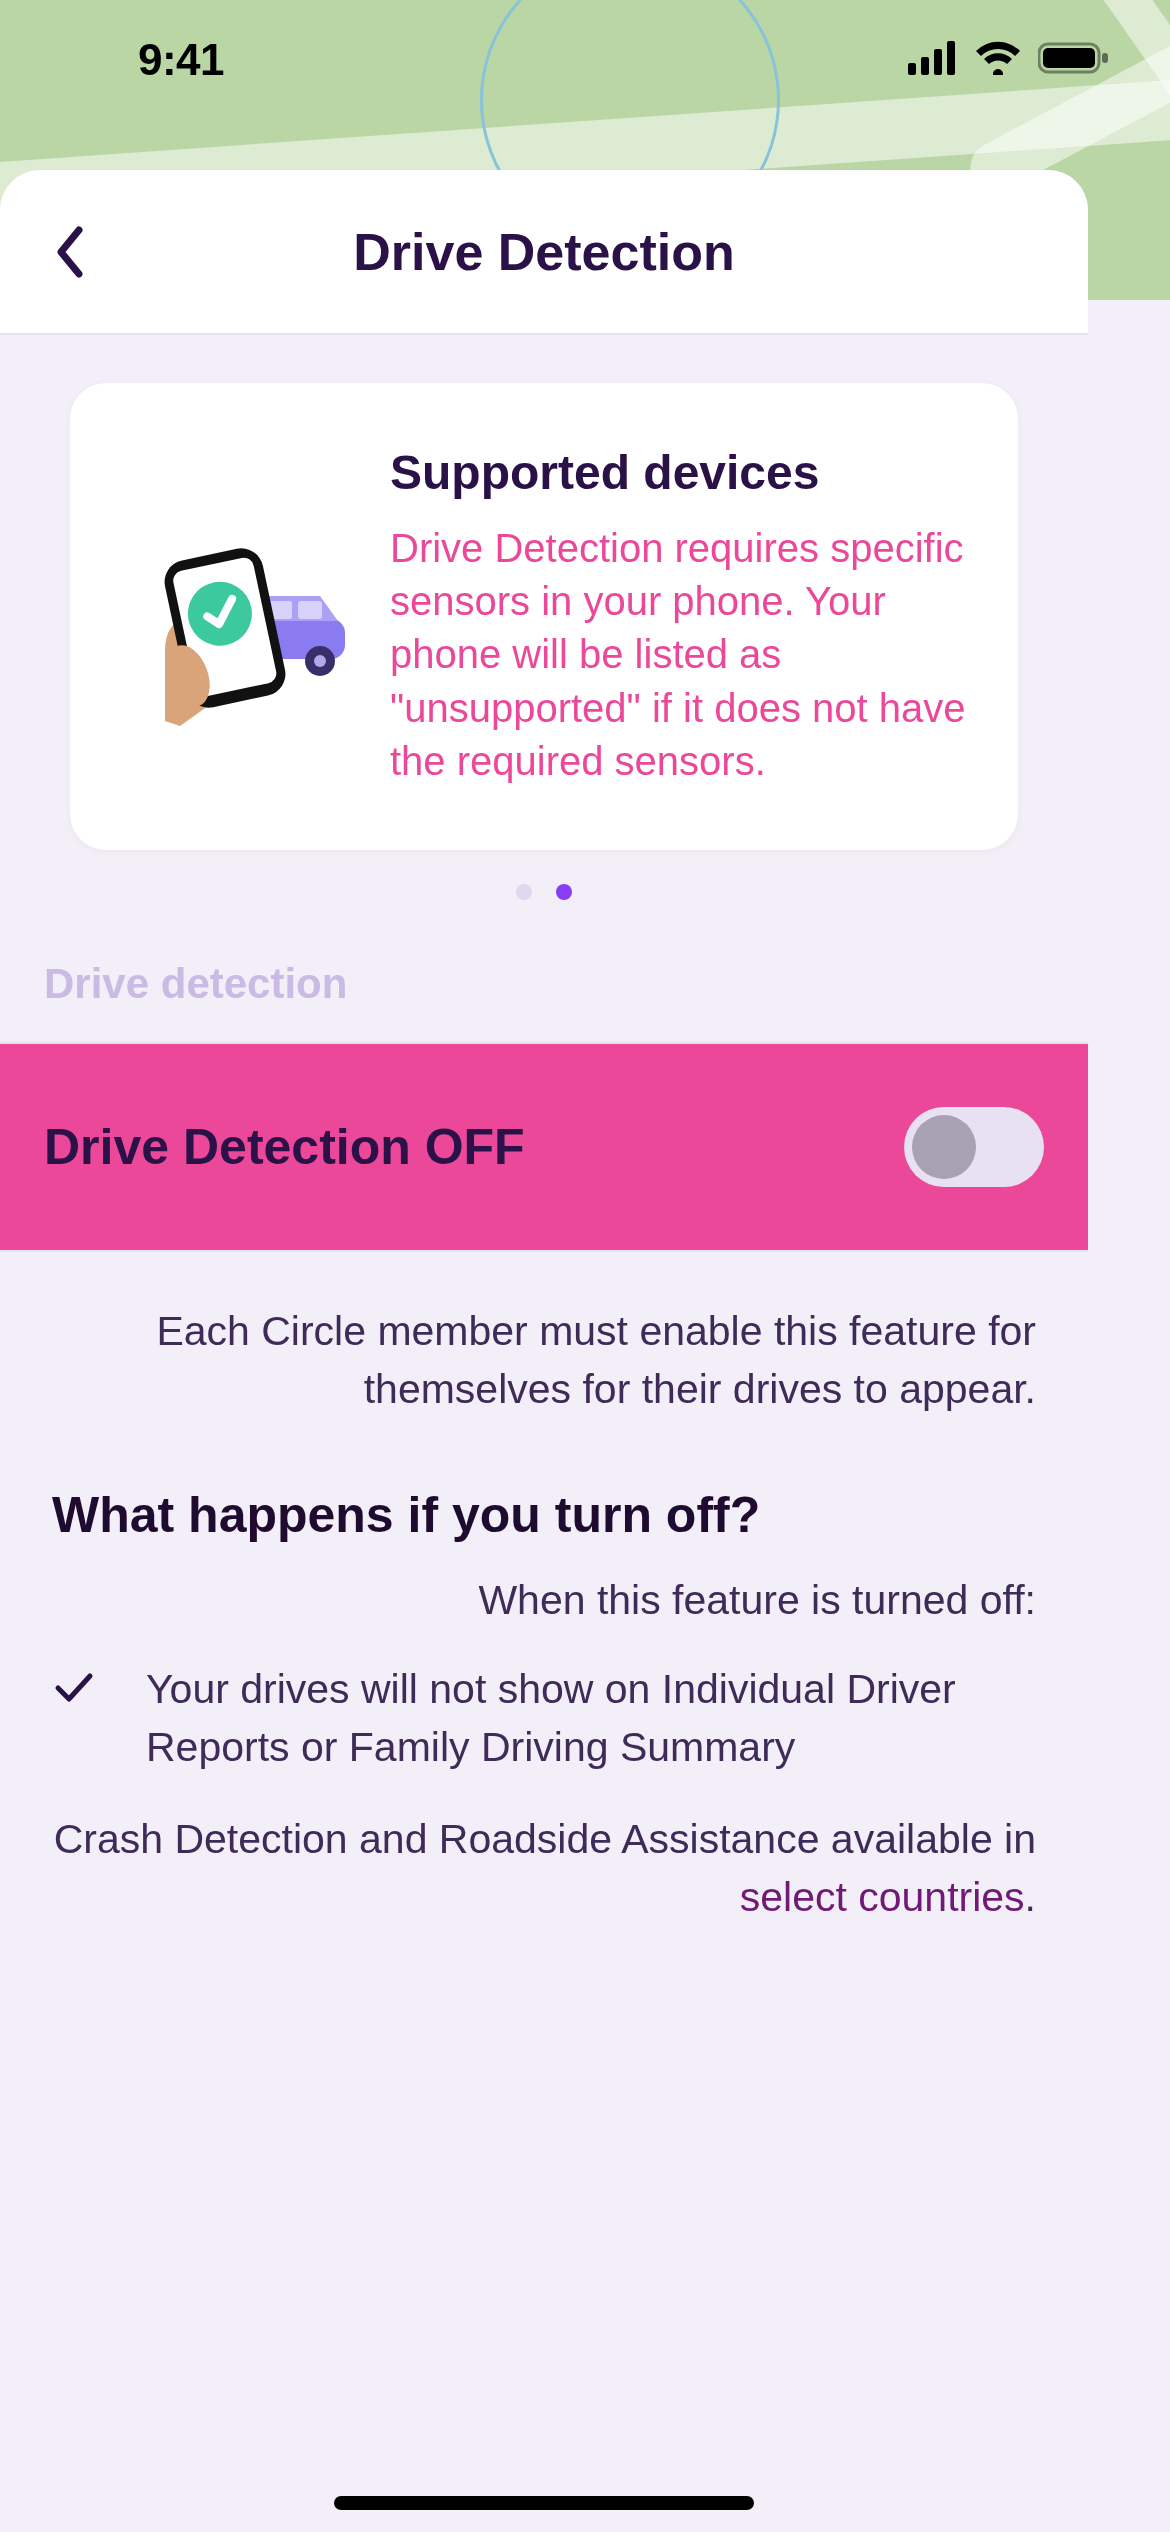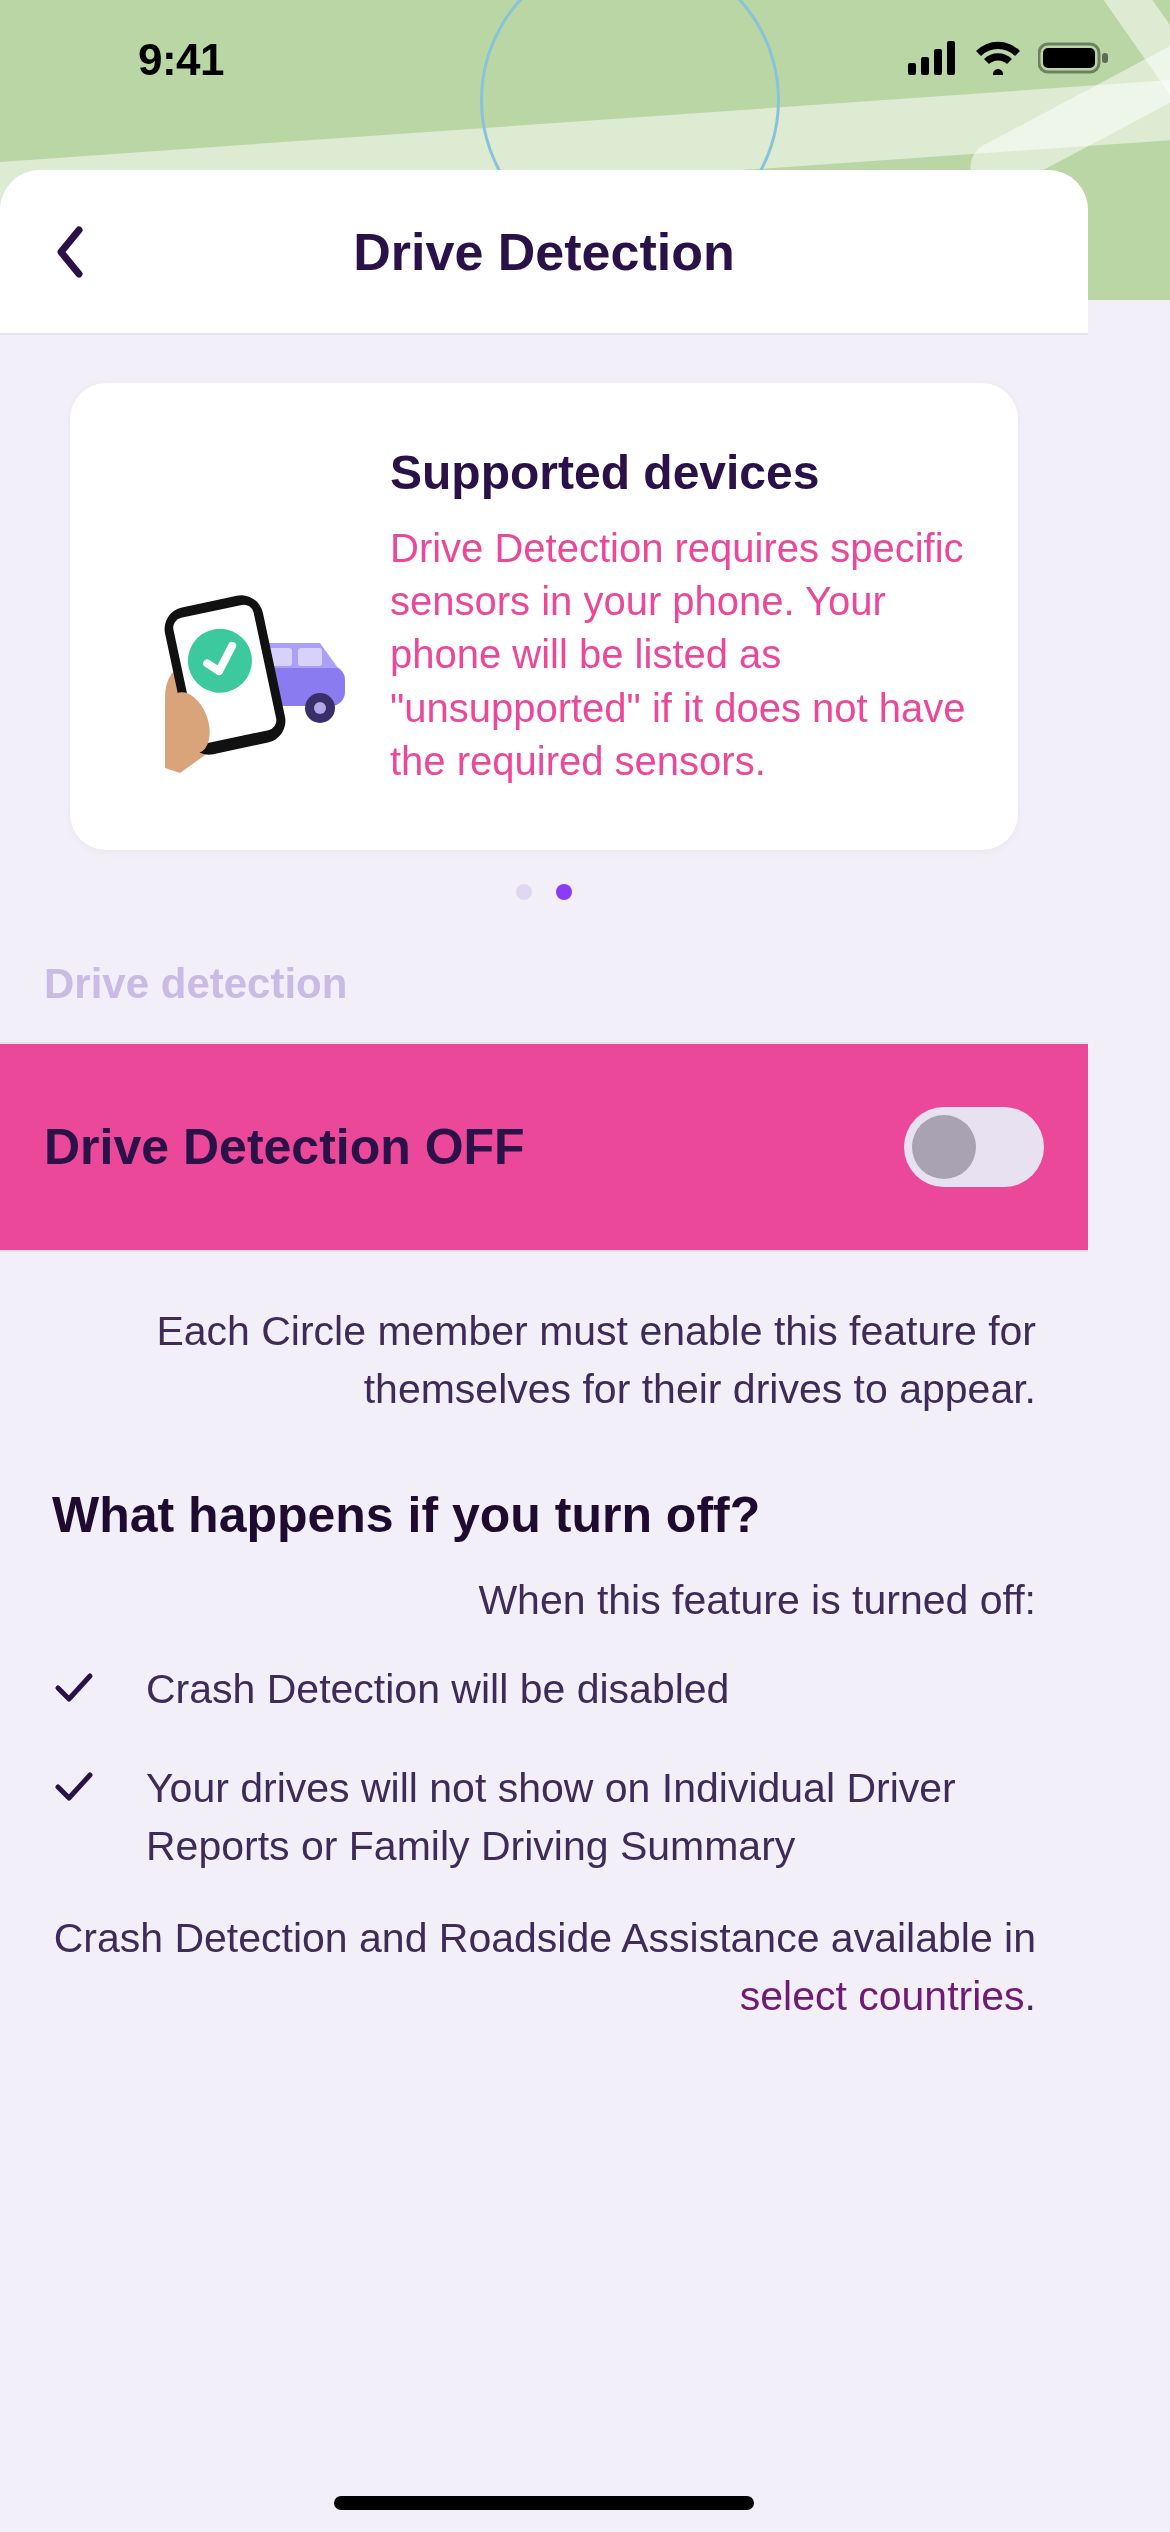--- a/index.html
+++ b/index.html
@@ -47,21 +47,21 @@
   }
   .nav-title {
     width:100%; text-align:center; font-size:52px; font-weight:600; color:#2a1148;
   }
 
   .content { padding:0; }
 
   .card-wrap { padding:48px 70px 0 70px; position:relative; }
   .card {
     background:#fff; border-radius:36px; padding:62px 50px 62px 50px;
-    display:flex; gap:40px; align-items:flex-end;
+    display:flex; gap:40px; align-items:center;
     box-shadow:0 2px 8px rgba(0,0,0,0.04);
   }
   .card-illus { flex:0 0 230px; height:250px; display:flex; align-items:center; justify-content:center; }
   .card-txt { flex:1; }
   .card-title { font-size:48px; font-weight:700; color:#2a1148; margin-bottom:22px; }
   .card-body { font-size:40px; line-height:1.33; color:#ec4899; }
 
   .pager { display:flex; gap:24px; justify-content:center; padding:34px 0 60px 0; }
   .dot { width:16px; height:16px; border-radius:50%; }
   .dot-off { background:#e0d8f0; }
@@ -198,28 +198,20 @@
       <div class="switch">
         <div class="switch-knob"></div>
       </div>
     </div>
 
     <div class="info">
       <p>Each Circle member must enable this feature for themselves for their drives to appear.</p>
       <h3>What happens if you turn off?</h3>
       <p class="sub">When this feature is turned off:</p>
 
-      <div class="bullet">
-        <div class="bullet-icon">
-          <svg width="44" height="44" viewBox="0 0 44 44">
-              <path d="M6 22 L17 33 L38 10" stroke="#2a1148" stroke-width="5" fill="none" stroke-linecap="round" stroke-linejoin="round"></path>
-            </svg>
-        </div>
-        <div class="bullet-text">Crash Detection will be disabled</div>
-      </div>
 
       <div class="bullet">
         <div class="bullet-icon">
           <svg width="44" height="44" viewBox="0 0 44 44">
               <path d="M6 22 L17 33 L38 10" stroke="#2a1148" stroke-width="5" fill="none" stroke-linecap="round" stroke-linejoin="round"></path>
             </svg>
         </div>
         <div class="bullet-text">Your drives will not show on Individual Driver Reports or Family Driving Summary</div>
       </div>
 

